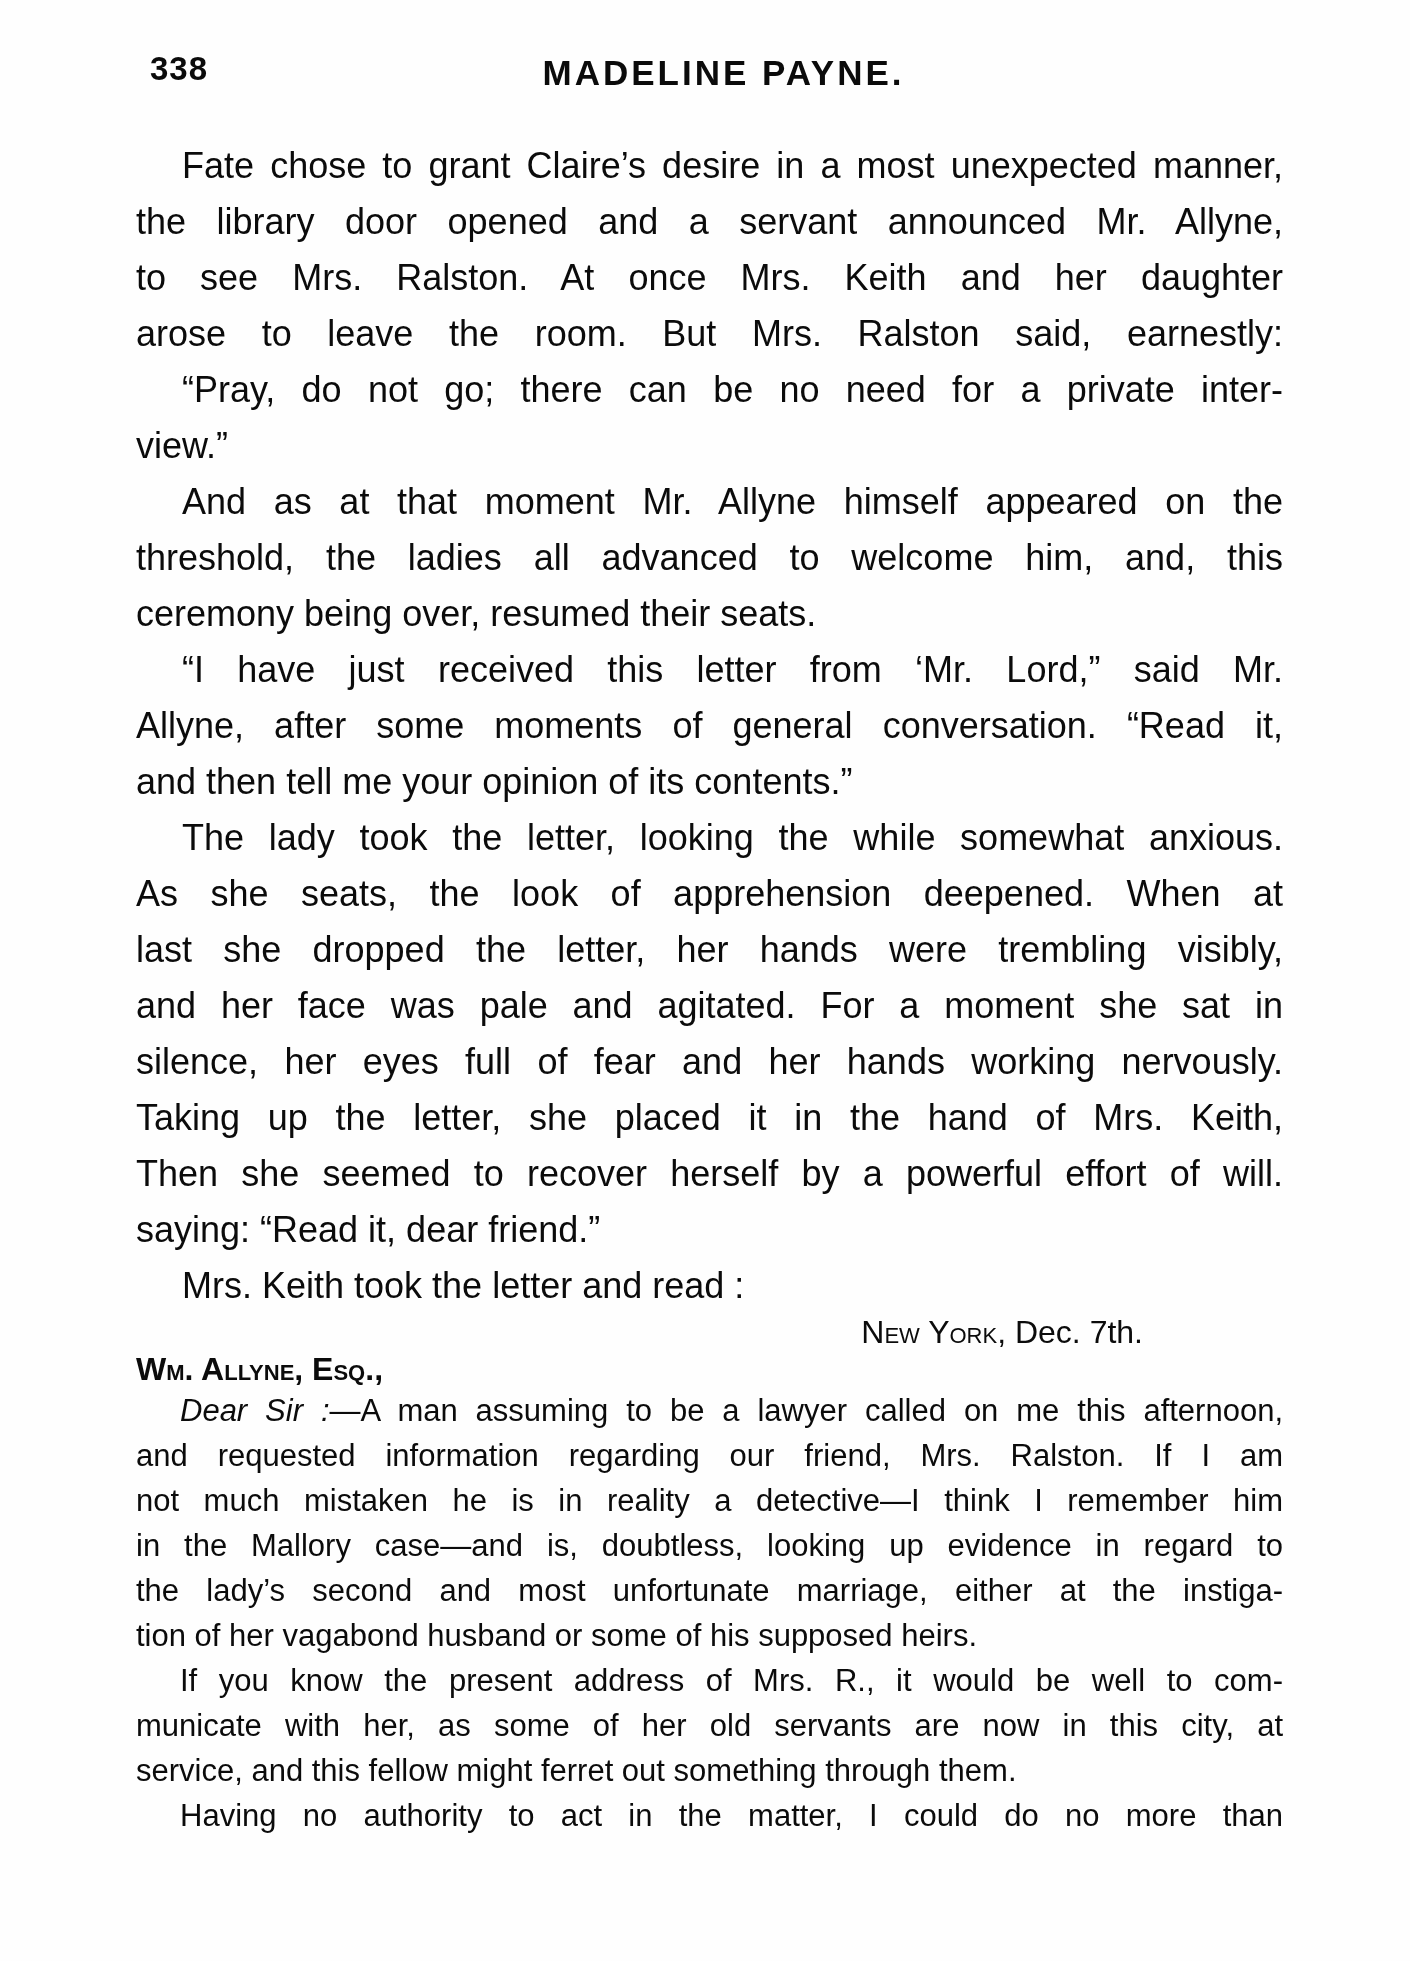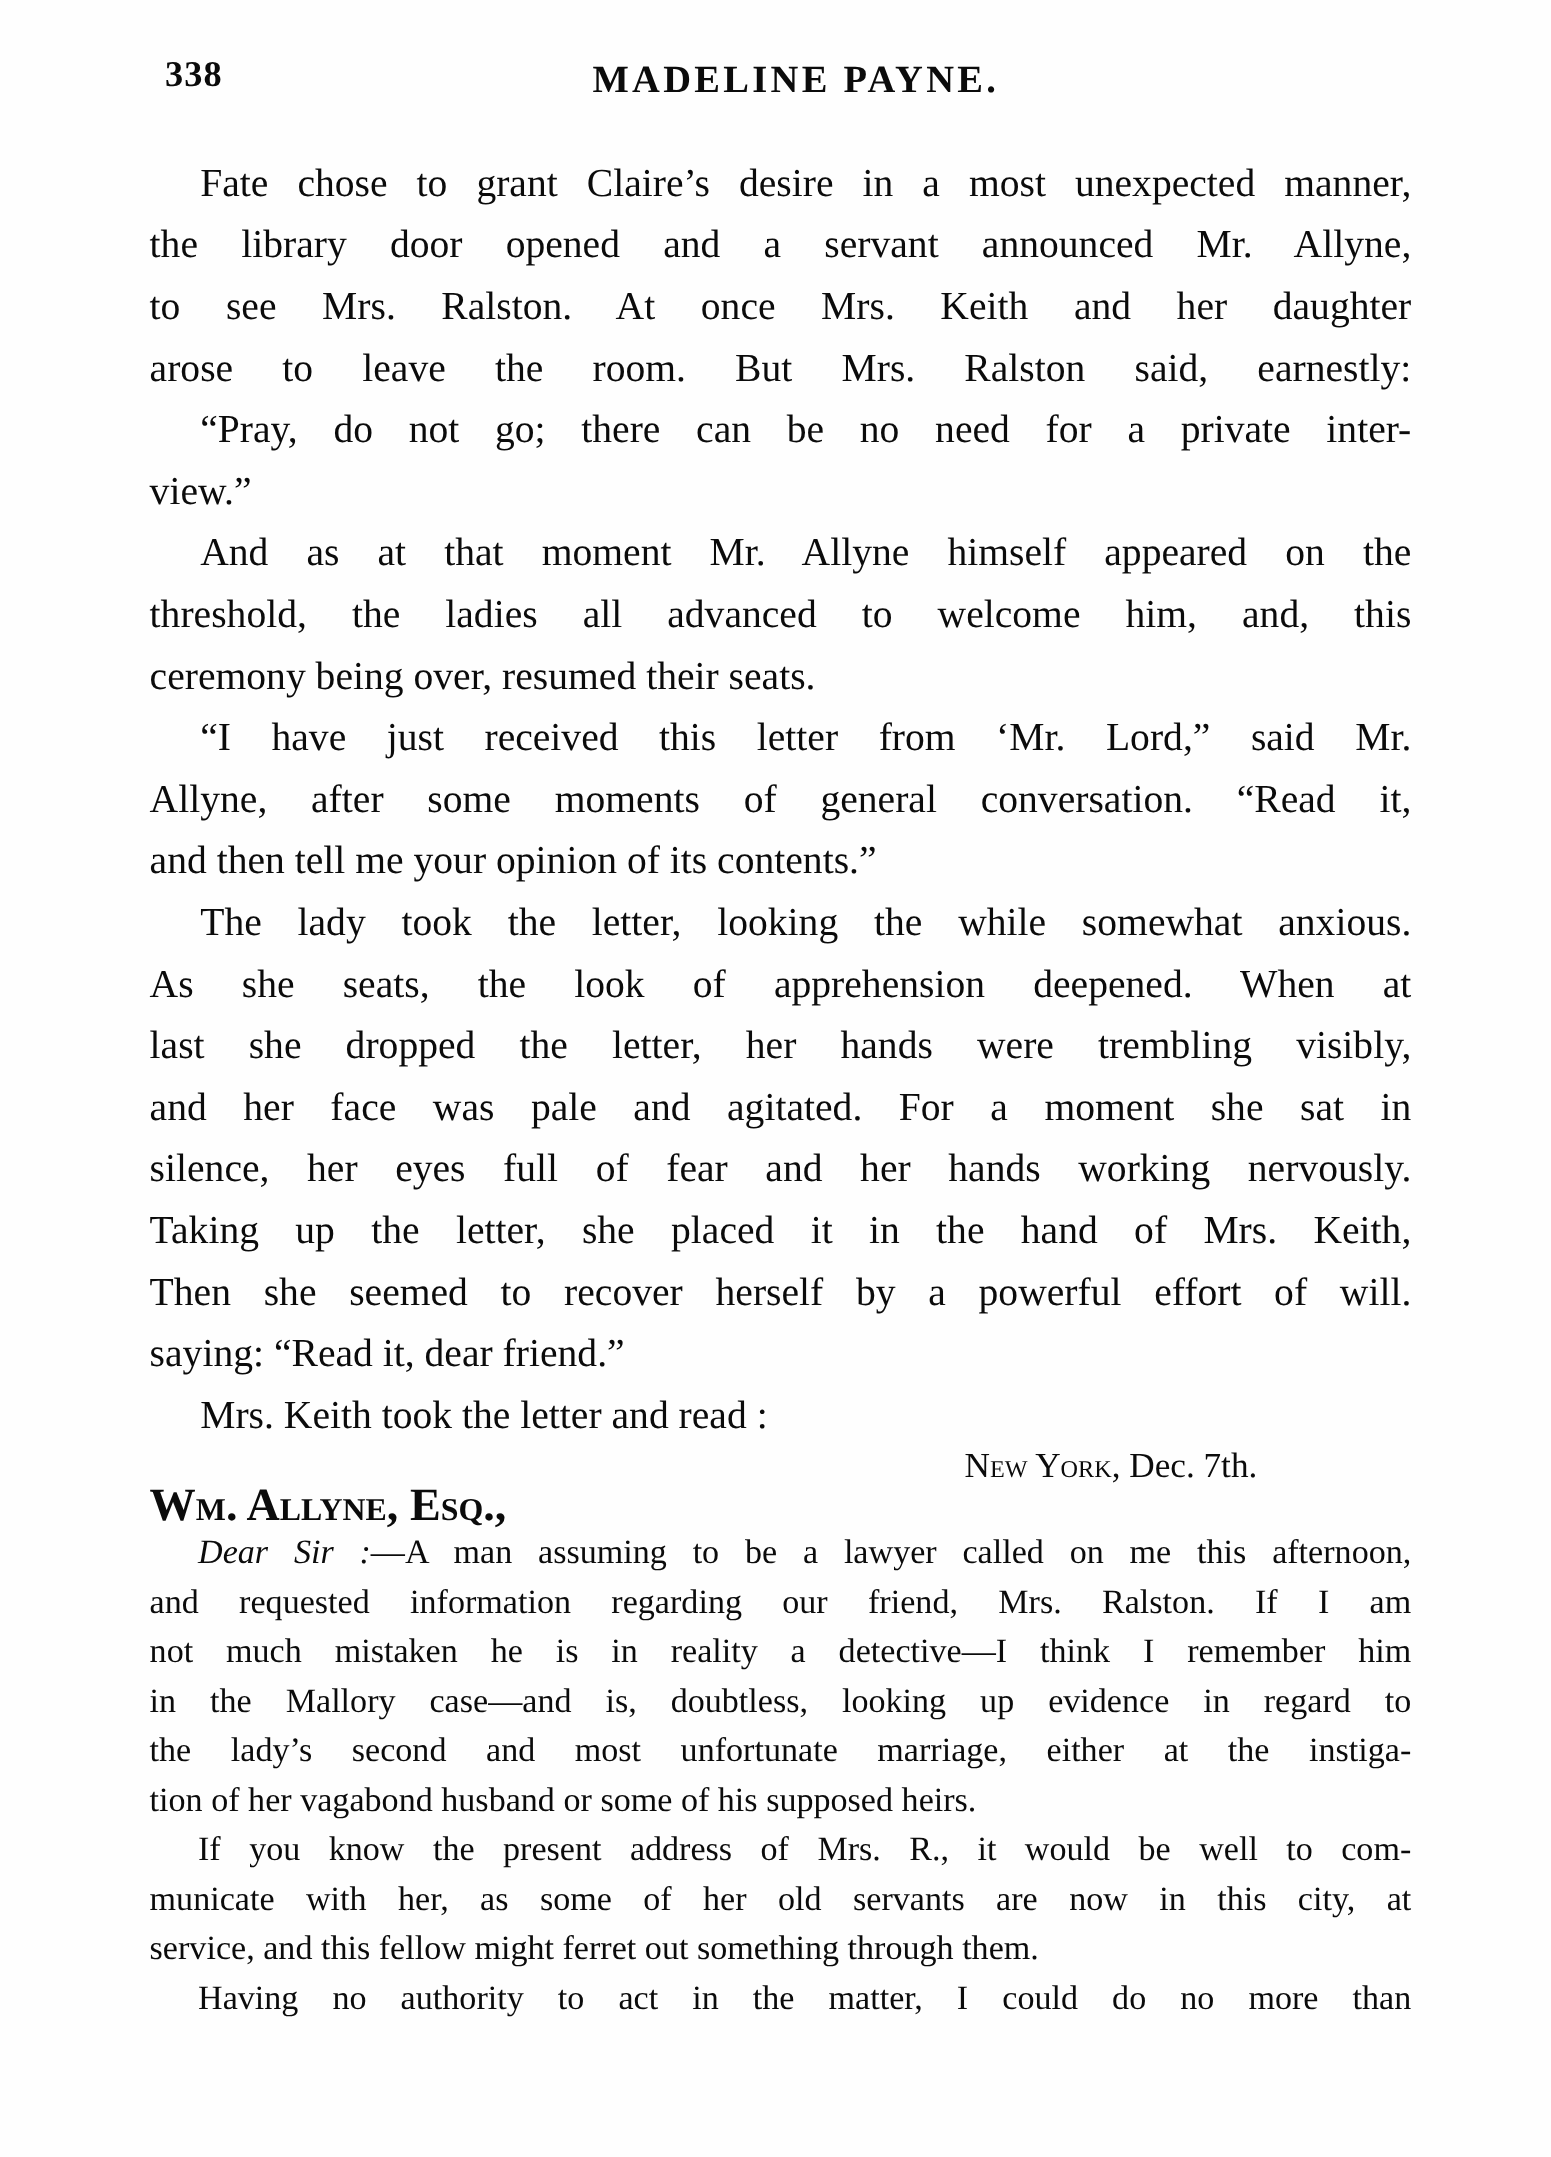--- a/index.html
+++ b/index.html
@@ -6,21 +6,21 @@
     margin: 0;
     padding: 0;
     background: #ffffff;
   }
   .page {
     position: relative;
     width: 1410px;
     height: 1961px;
     background: #fefefe;
     color: #0b0b0b;
-    font-family: Liberation Serif, serif;
+    font-family: Liberation Sans, sans-serif;
     overflow: hidden;
   }
   
   .header {
     position: absolute;
     top: 50px;
     left: 150px;
     width: 1147px;
     height: 48px;
   }
@@ -74,21 +74,21 @@
   }
   .lind { text-indent: 44px; }
   .dateline {
     line-height: 36px;
     text-align: right;
     padding-right: 140px;
     font-size: 32px;
   }
   .salutation {
     line-height: 38px;
-    font-size: 42px;
+    font-size: 32px;
     font-weight: 600;
   }
   .sc { font-variant: small-caps; }
   .it { font-style: italic; }
 </style>
 </head>
 <body>
 
 <div class="page">
 

